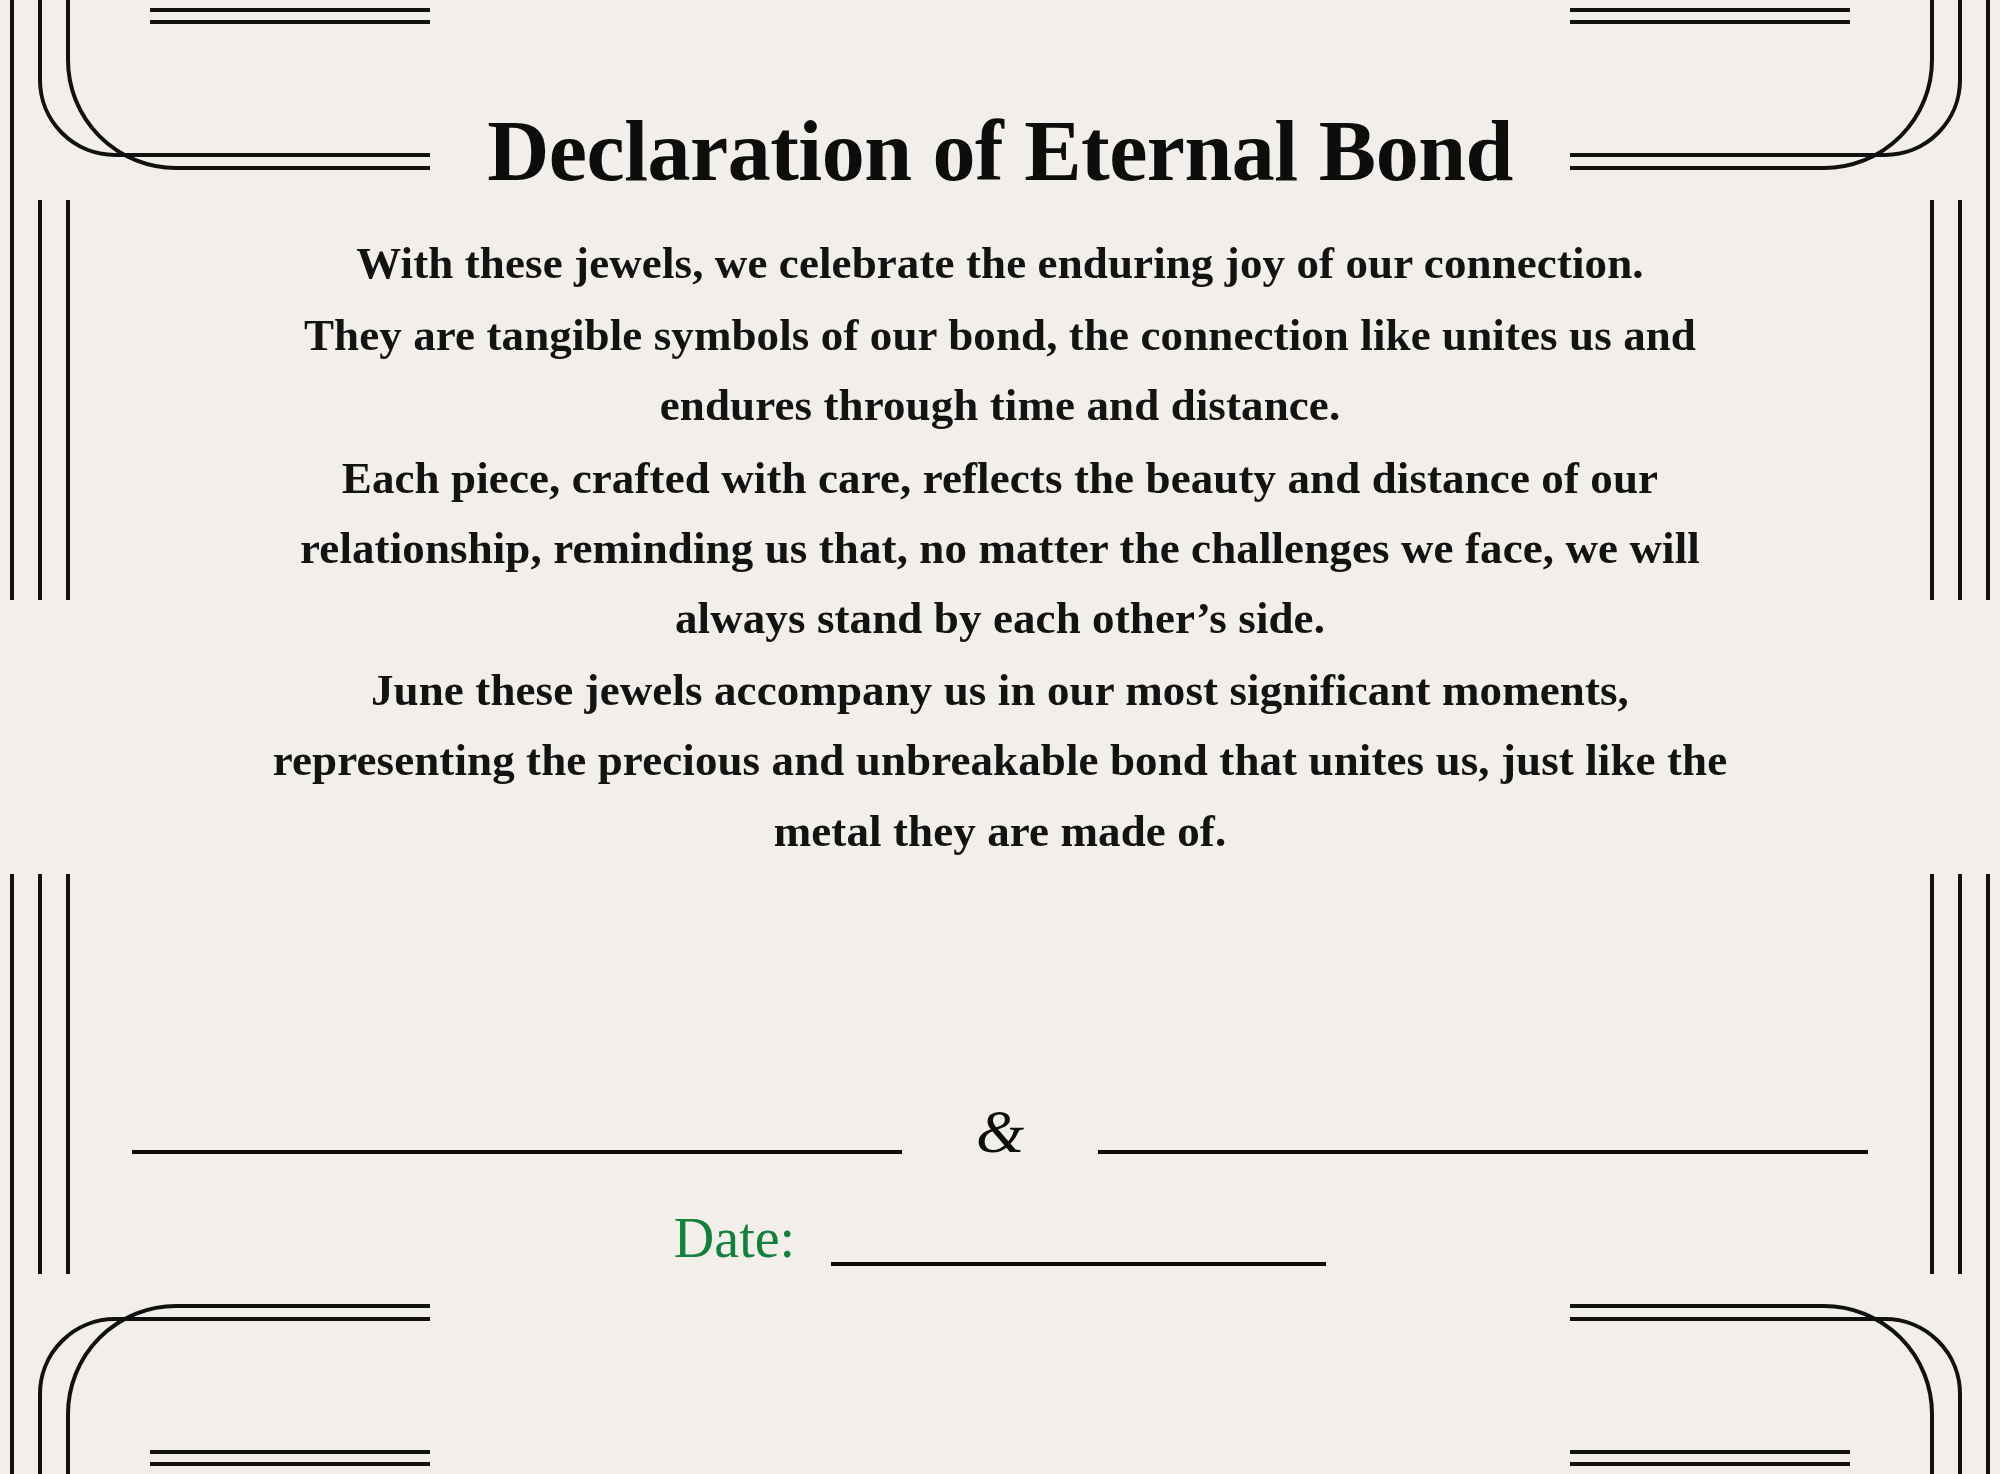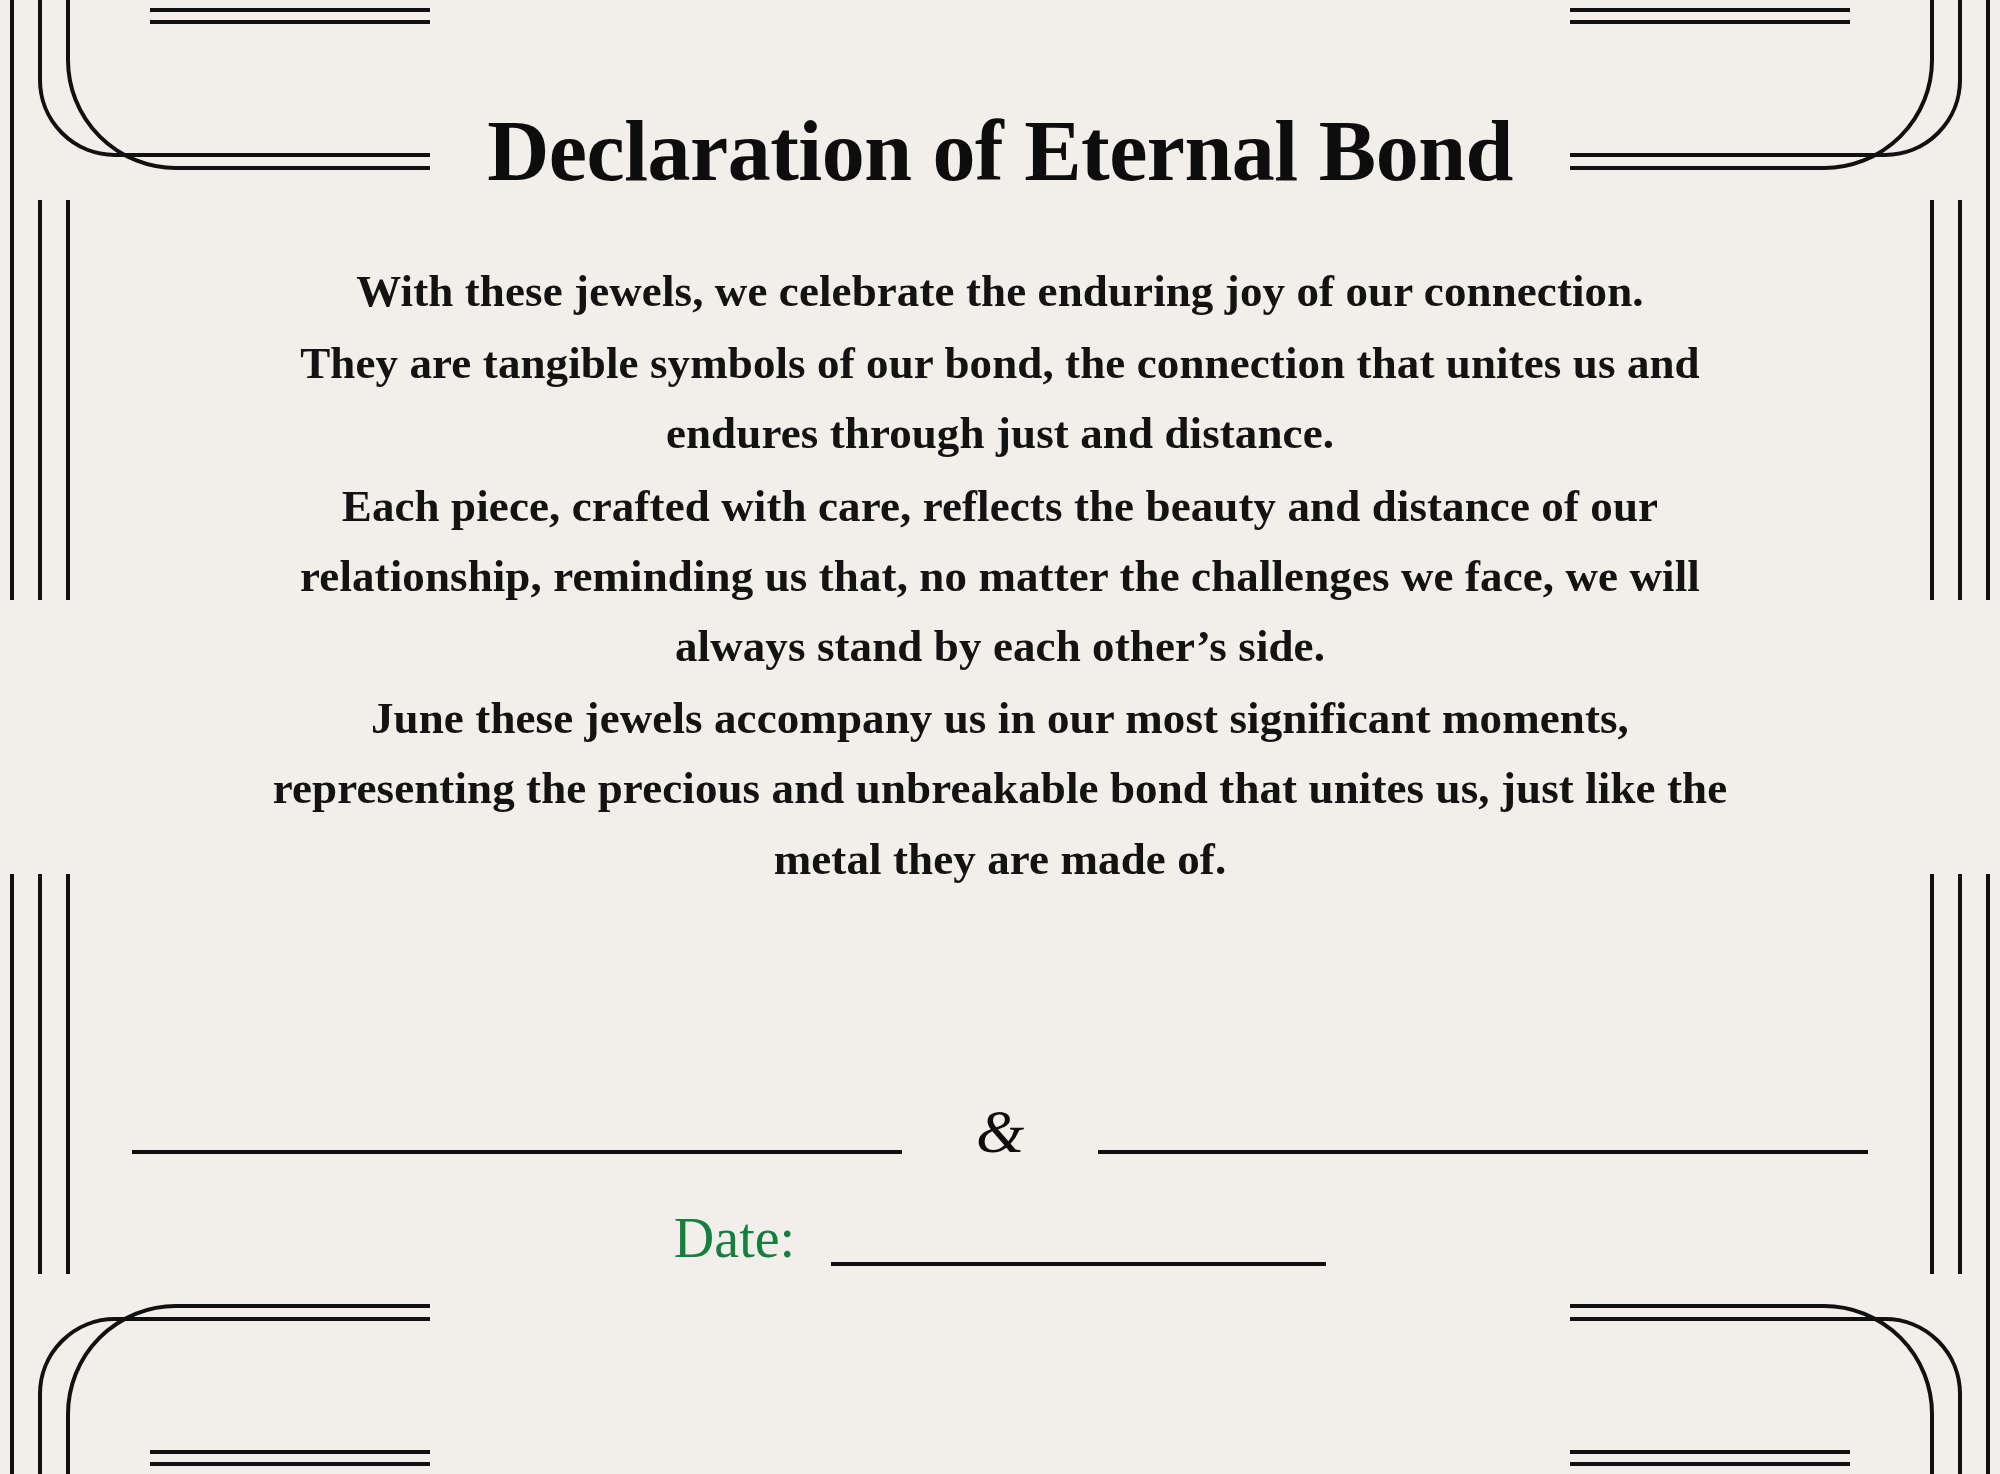--- a/index.html
+++ b/index.html
@@ -38,21 +38,20 @@
     position: absolute;
     top: 0;
     left: 0;
     width: 2000px;
     height: 1474px;
     box-sizing: border-box;
     padding: 108px 70px 0 70px;
     display: flex;
     flex-direction: column;
     align-items: center;
-    gap: 28px;
   }
 
   .title {
     font-family: "Liberation Serif", serif;
     font-weight: bold;
     font-size: 86px;
     line-height: 1.0;
     letter-spacing: -0.5px;
     text-align: center;
     margin: 0 0 34px 0;
@@ -171,21 +170,21 @@
       <path d="M 1932 1274 L 1932 874"></path>
     </g>
   </svg>
 
   <div class="content">
 
     <h1 class="title">Declaration of Eternal Bond</h1>
 
     <div class="body-text">
       <p class="para">With these jewels, we celebrate the enduring joy of our connection.</p>
-      <p class="para">They are tangible symbols of our bond, the connection that unites us and endures through just and distance.</p>
+      <p class="para">They are tangible symbols of our bond, the connection like unites us and endures through time and distance.</p>
       <p class="para">Each piece, crafted with care, reflects the beauty and distance of our relationship, reminding us that, no matter the challenges we face, we will always stand by each other’s side.</p>
       <p class="para">June these jewels accompany us in our most significant moments, representing the precious and unbreakable bond that unites us, just like the metal they are made of.</p>
     </div>
 
   </div>
 
   <div class="signature-row">
     <div class="sig-line"></div>
     <div class="amp">&amp;</div>
     <div class="sig-line"></div>

